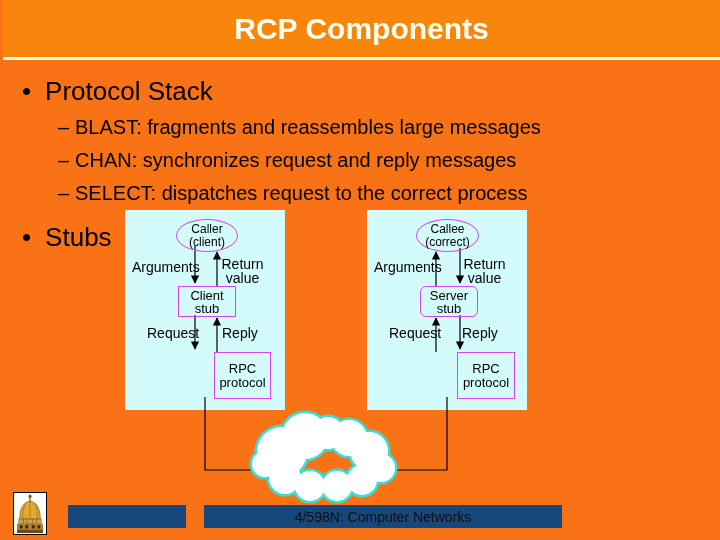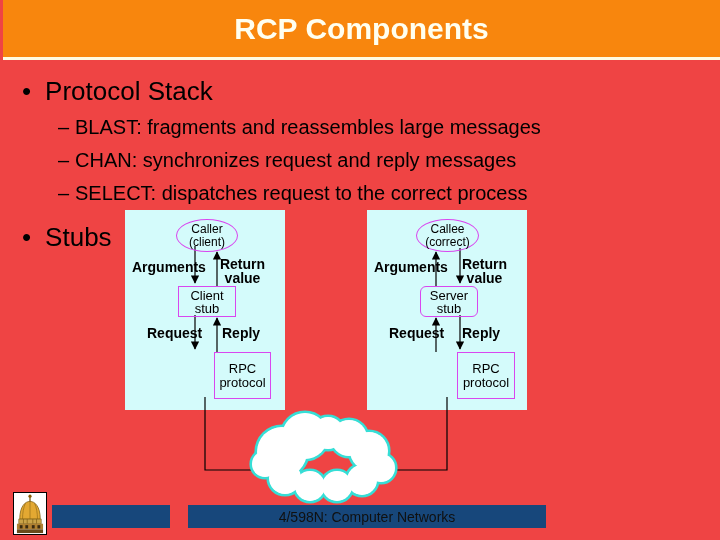--- a/index.html
+++ b/index.html
@@ -1,18 +1,18 @@
 <!DOCTYPE html>
 <html><head>
 <meta charset="utf-8">
 <style>
   html,body{margin:0;padding:0;background:#fff;}
   .slide{
     position:relative;width:720px;height:540px;overflow:hidden;
-    background:#ef4444;font-family:"Liberation Sans",sans-serif;color:#000;
+    background:#f97316;font-family:"Liberation Sans",sans-serif;color:#000;
   }
   
   .titlebar{
     position:absolute;left:3px;top:0;right:0;height:57px;
     background:#F8860D;border-bottom:3px solid #FEFBE2;
     display:flex;align-items:center;justify-content:center;
   }
   .titlebar h1{
     margin:0;font-size:30px;font-weight:bold;color:#FFFFF0;letter-spacing:0px;
   }
@@ -27,29 +27,29 @@
   .panel.left{left:125px;}
   .panel.right{left:367px;}
   .node{
     position:absolute;display:flex;align-items:center;justify-content:center;
     text-align:center;border:1px solid #d946ef;background:transparent;
     font-size:13px;line-height:13px;white-space:pre-line;
   }
   .ellipse{border-radius:50%;font-size:12px;line-height:12.5px;}
   .rpc{line-height:14px;margin-left:36px;}
   .edge-label{
-    position:absolute;font-size:14px;line-height:13.5px;white-space:pre-line;text-align:center;font-weight:bold;
+    position:absolute;font-size:14px;line-height:13.5px;white-space:pre-line;text-align:center;
   }
   .overlay{position:absolute;left:0;top:0;pointer-events:none;}
   
   .logo-box{
     position:absolute;left:13px;top:492px;width:34px;height:43px;
     background:#fff;border:1px solid #000;box-sizing:border-box;
   }
-  .navbar{position:absolute;top:505px;height:23px;background:#17477B;}
+  .navbar{position:absolute;top:505px;height:23px;background:#17477B;margin-left:16px;}
   .navbar.short{left:52px;width:118px;}
   .navbar.long{
     left:188px;width:358px;display:flex;align-items:center;justify-content:center;
     font-size:14px;color:#101010;
   }
 </style>
 </head>
 <body>
 
 <div class="slide">

